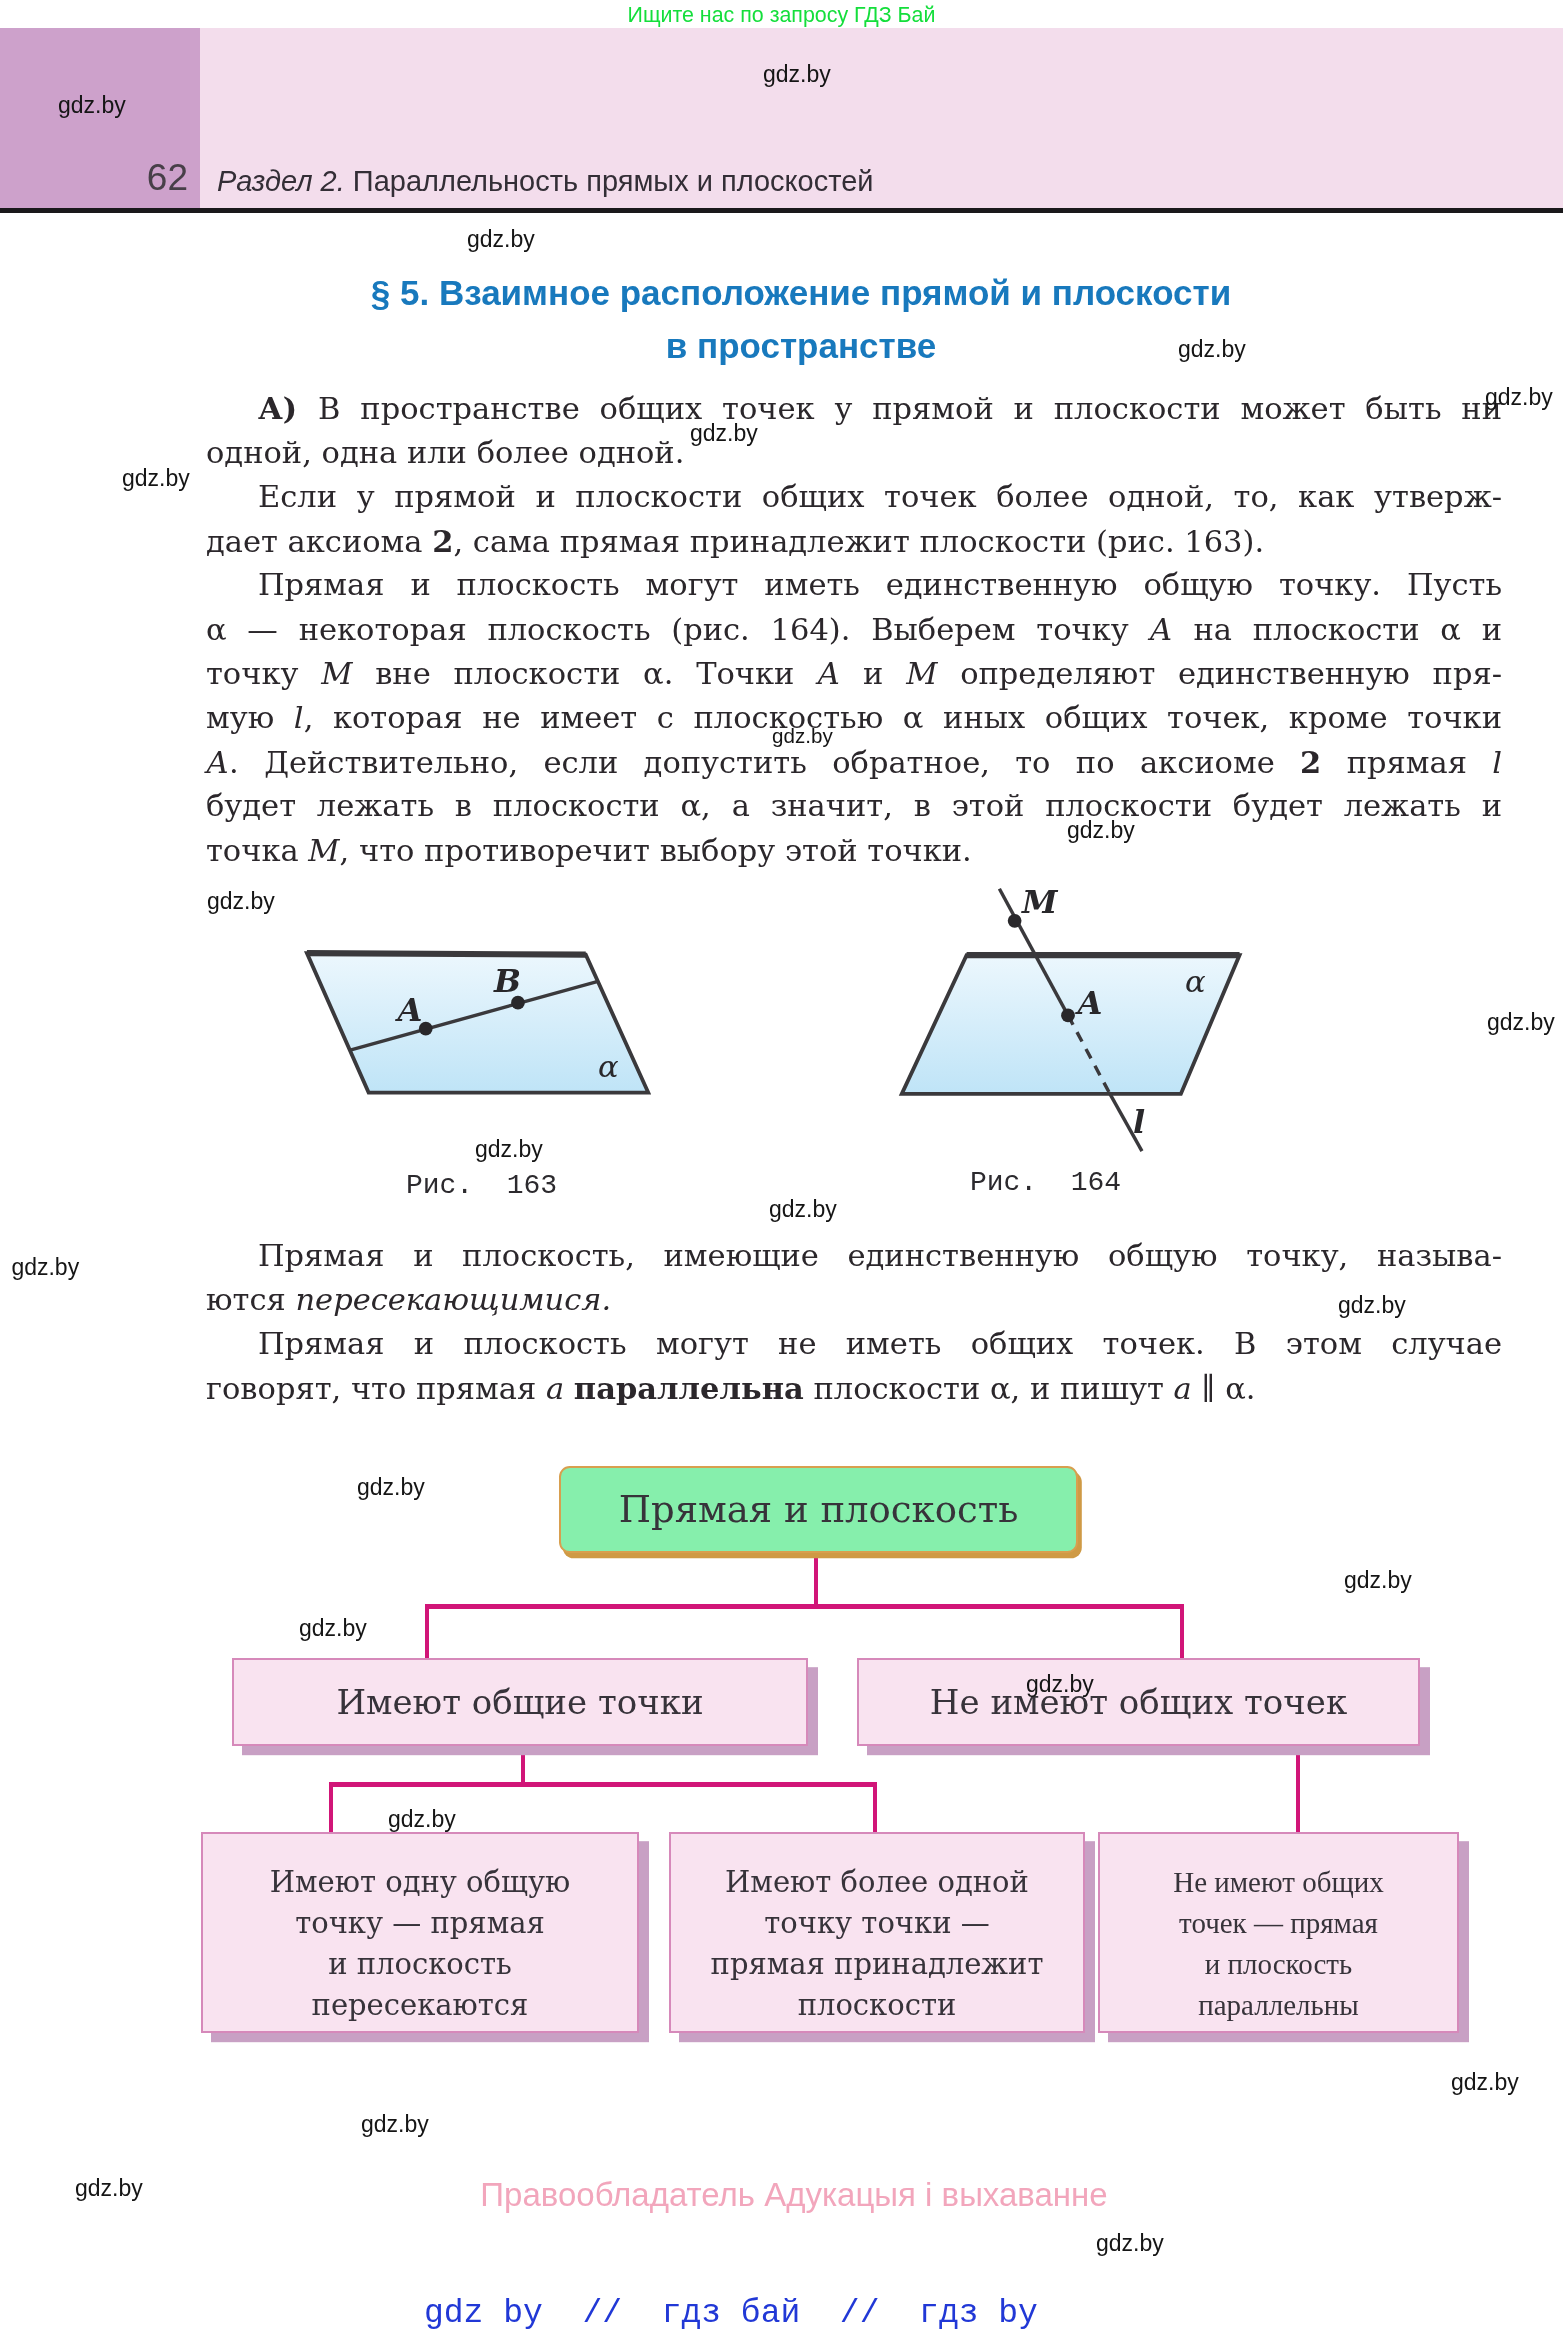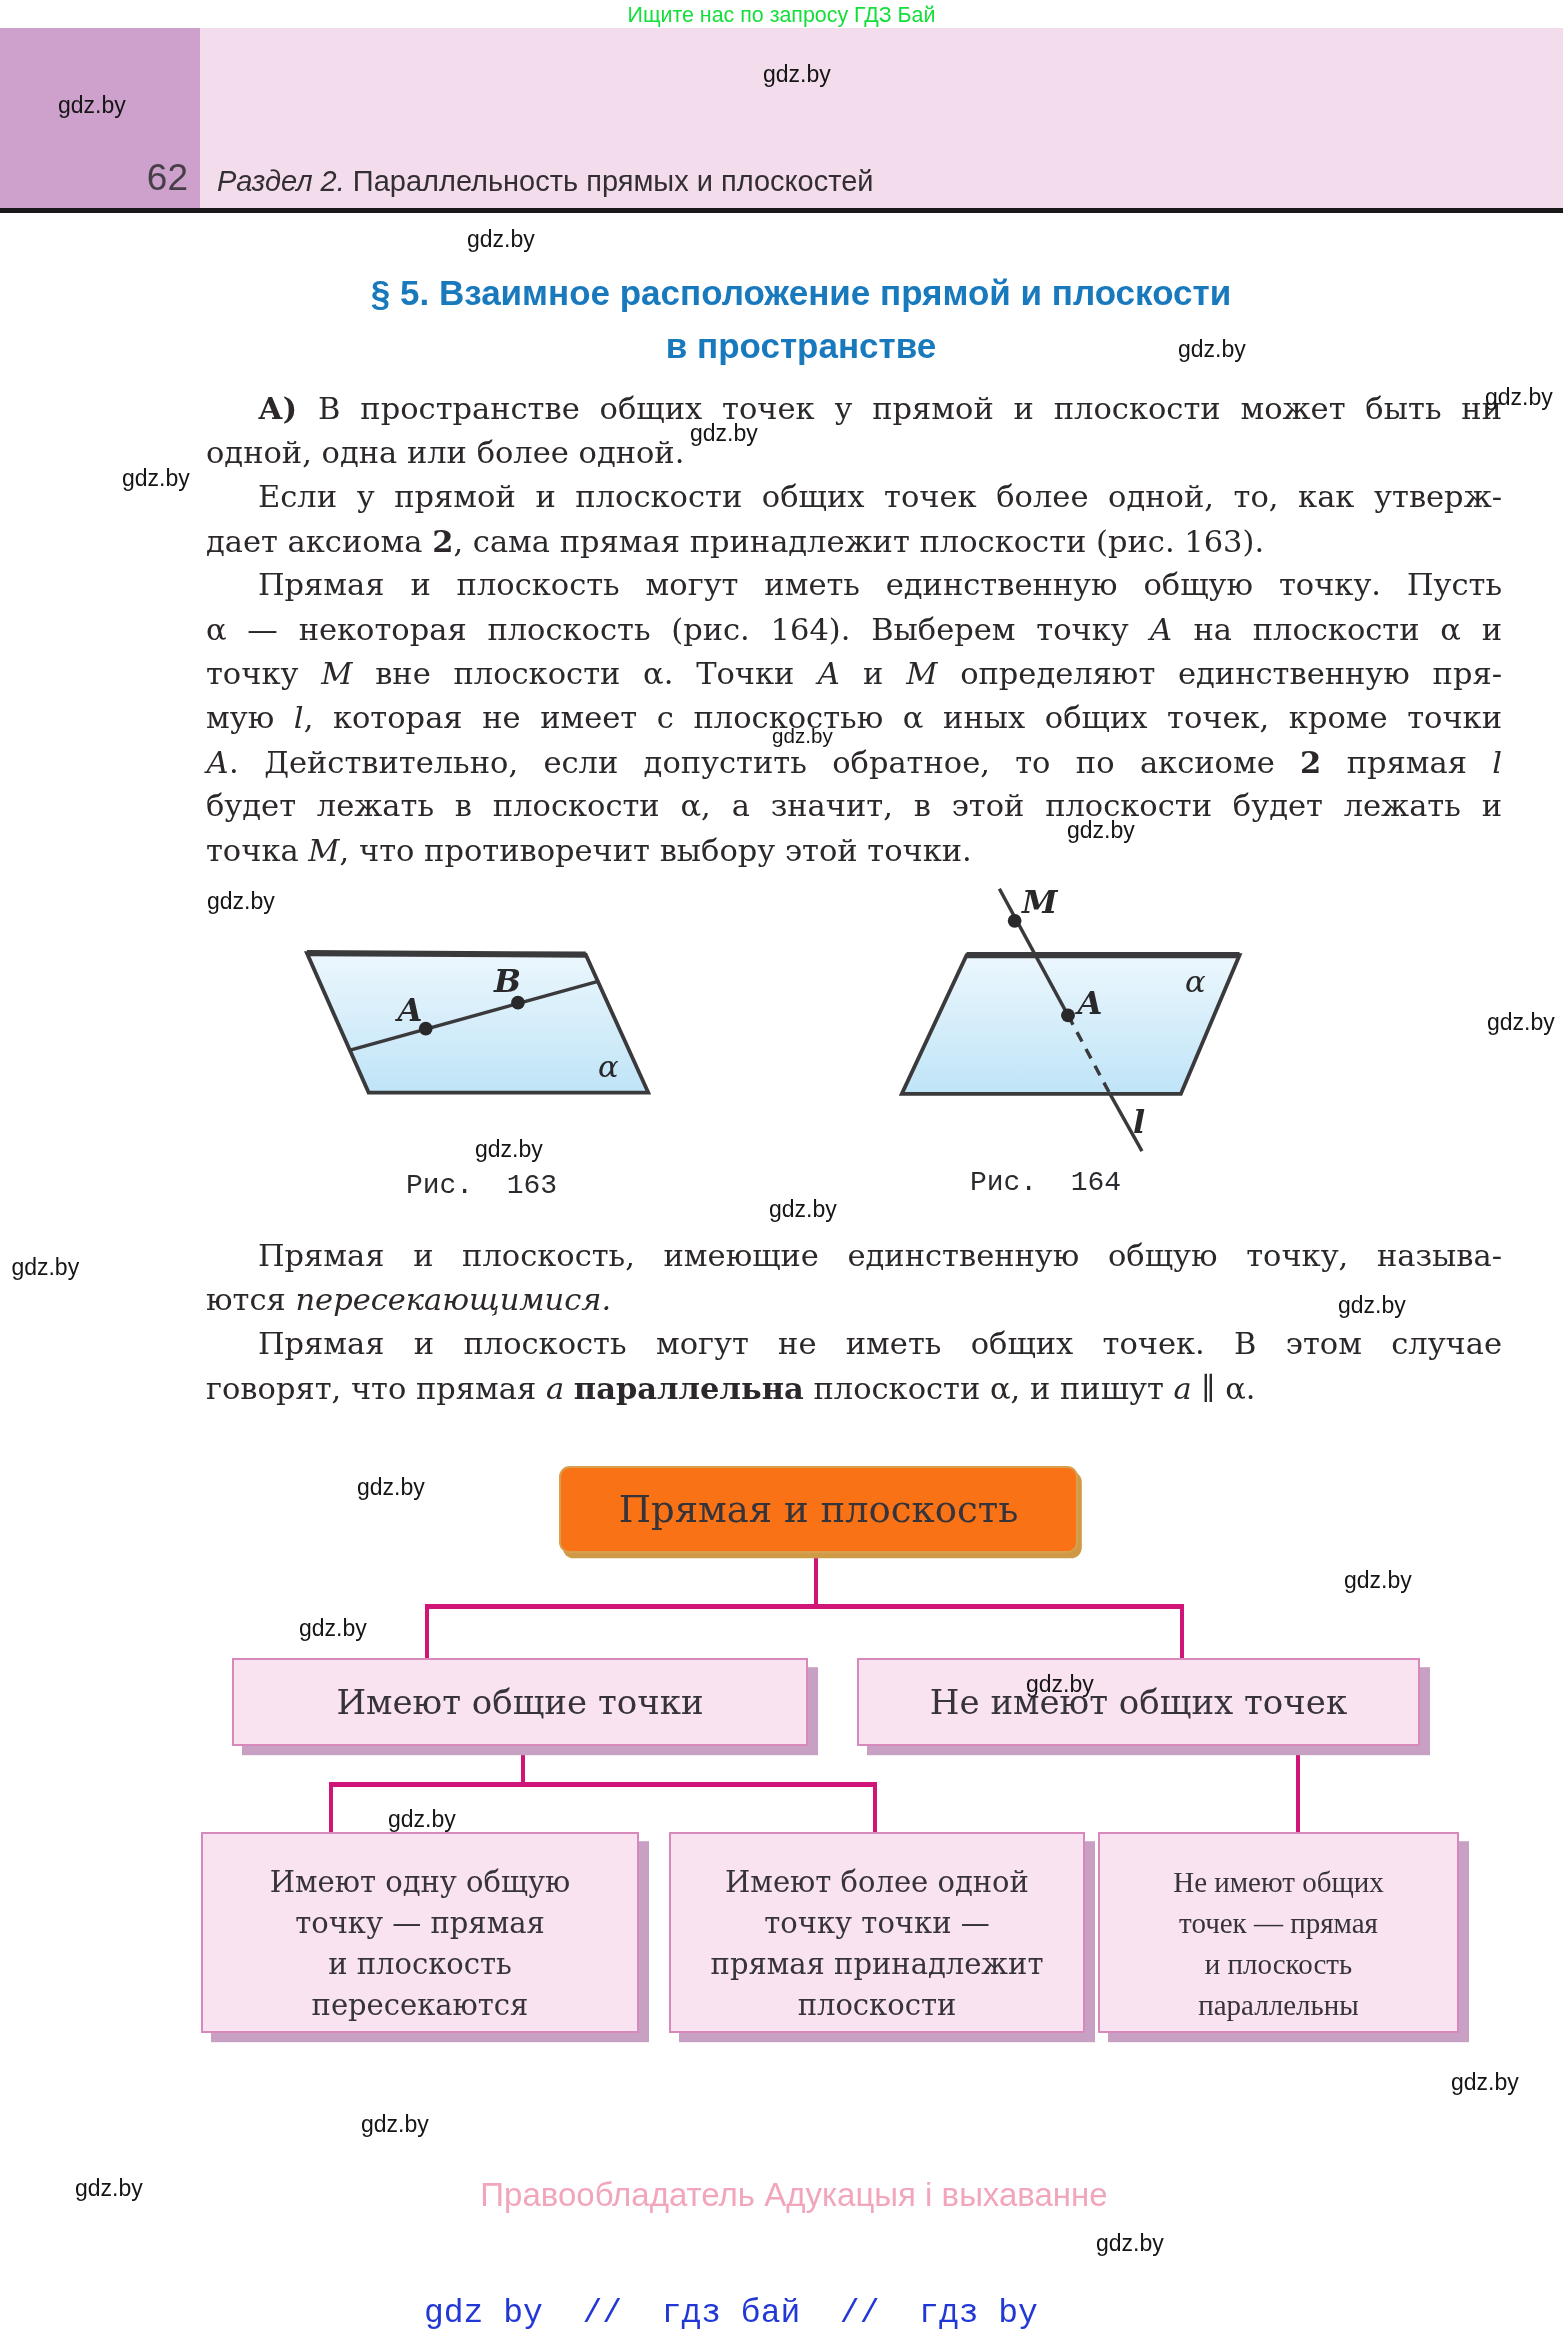--- a/index.html
+++ b/index.html
@@ -29,21 +29,21 @@
   .bl .i{font-style:italic;}
   
   .flabel{font-size:32px;color:#29282b;font-style:italic;font-weight:bold;}
   .flabel.norm{font-weight:normal;font-style:italic;}
   .fcap{width:183px;text-align:center;font-family:Liberation Mono, monospace;font-size:28px;
         color:#2c2a2e;white-space:pre;}
   
   .conn{background:#d11578;}
   .fcbox{box-sizing:border-box;display:flex;align-items:center;justify-content:center;
          text-align:center;color:#37333a;}
-  #topbox{left:559px;top:1466px;width:519px;height:87px;background:#f97316;border:2.3px solid #d89f4f;
+  #topbox{left:559px;top:1466px;width:519px;height:87px;background:#86efac;border:2.3px solid #d89f4f;
           border-radius:10.7px;box-shadow:3.8px 5.3px 0 #cf9a45;font-size:37px;}
   #pinkL{left:232px;top:1658px;width:576px;height:88px;font-size:34px;}
   #pinkR{left:857px;top:1658px;width:563px;height:88px;font-size:34px;}
   .pink{background:#f9e3f0;border:2.3px solid #d689ba;box-shadow:10px 9.2px 0 #c8a0c4;}
   .lowbox{top:1832px;height:201px;font-size:29px;line-height:41px;align-items:flex-start;
           padding-top:27.5px;}
   #low1{left:201px;width:438px;}
   #low2{left:669px;width:416px;}
   #low3{left:1098px;width:361px;font-family:Liberation Serif, serif;}
   

